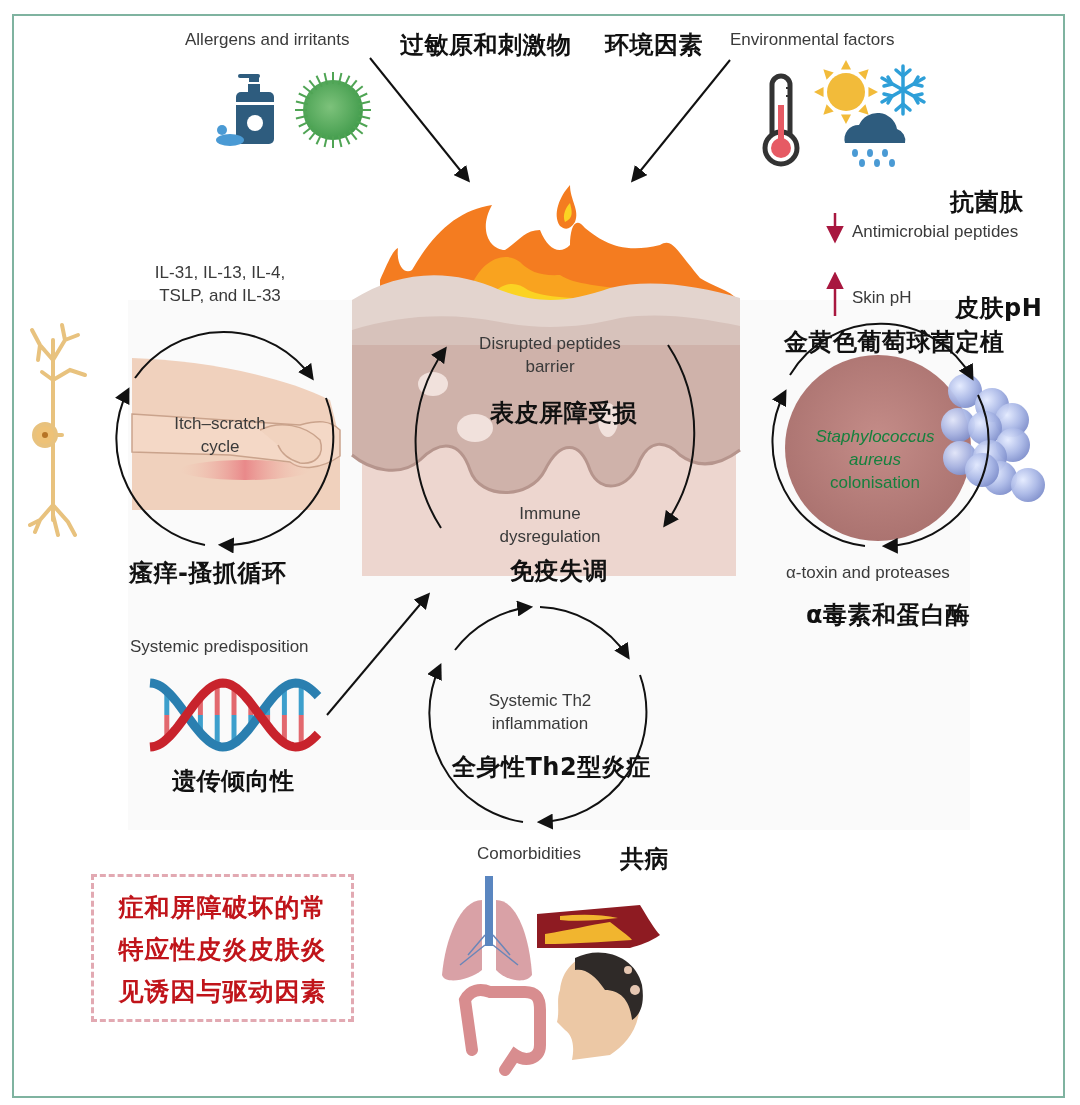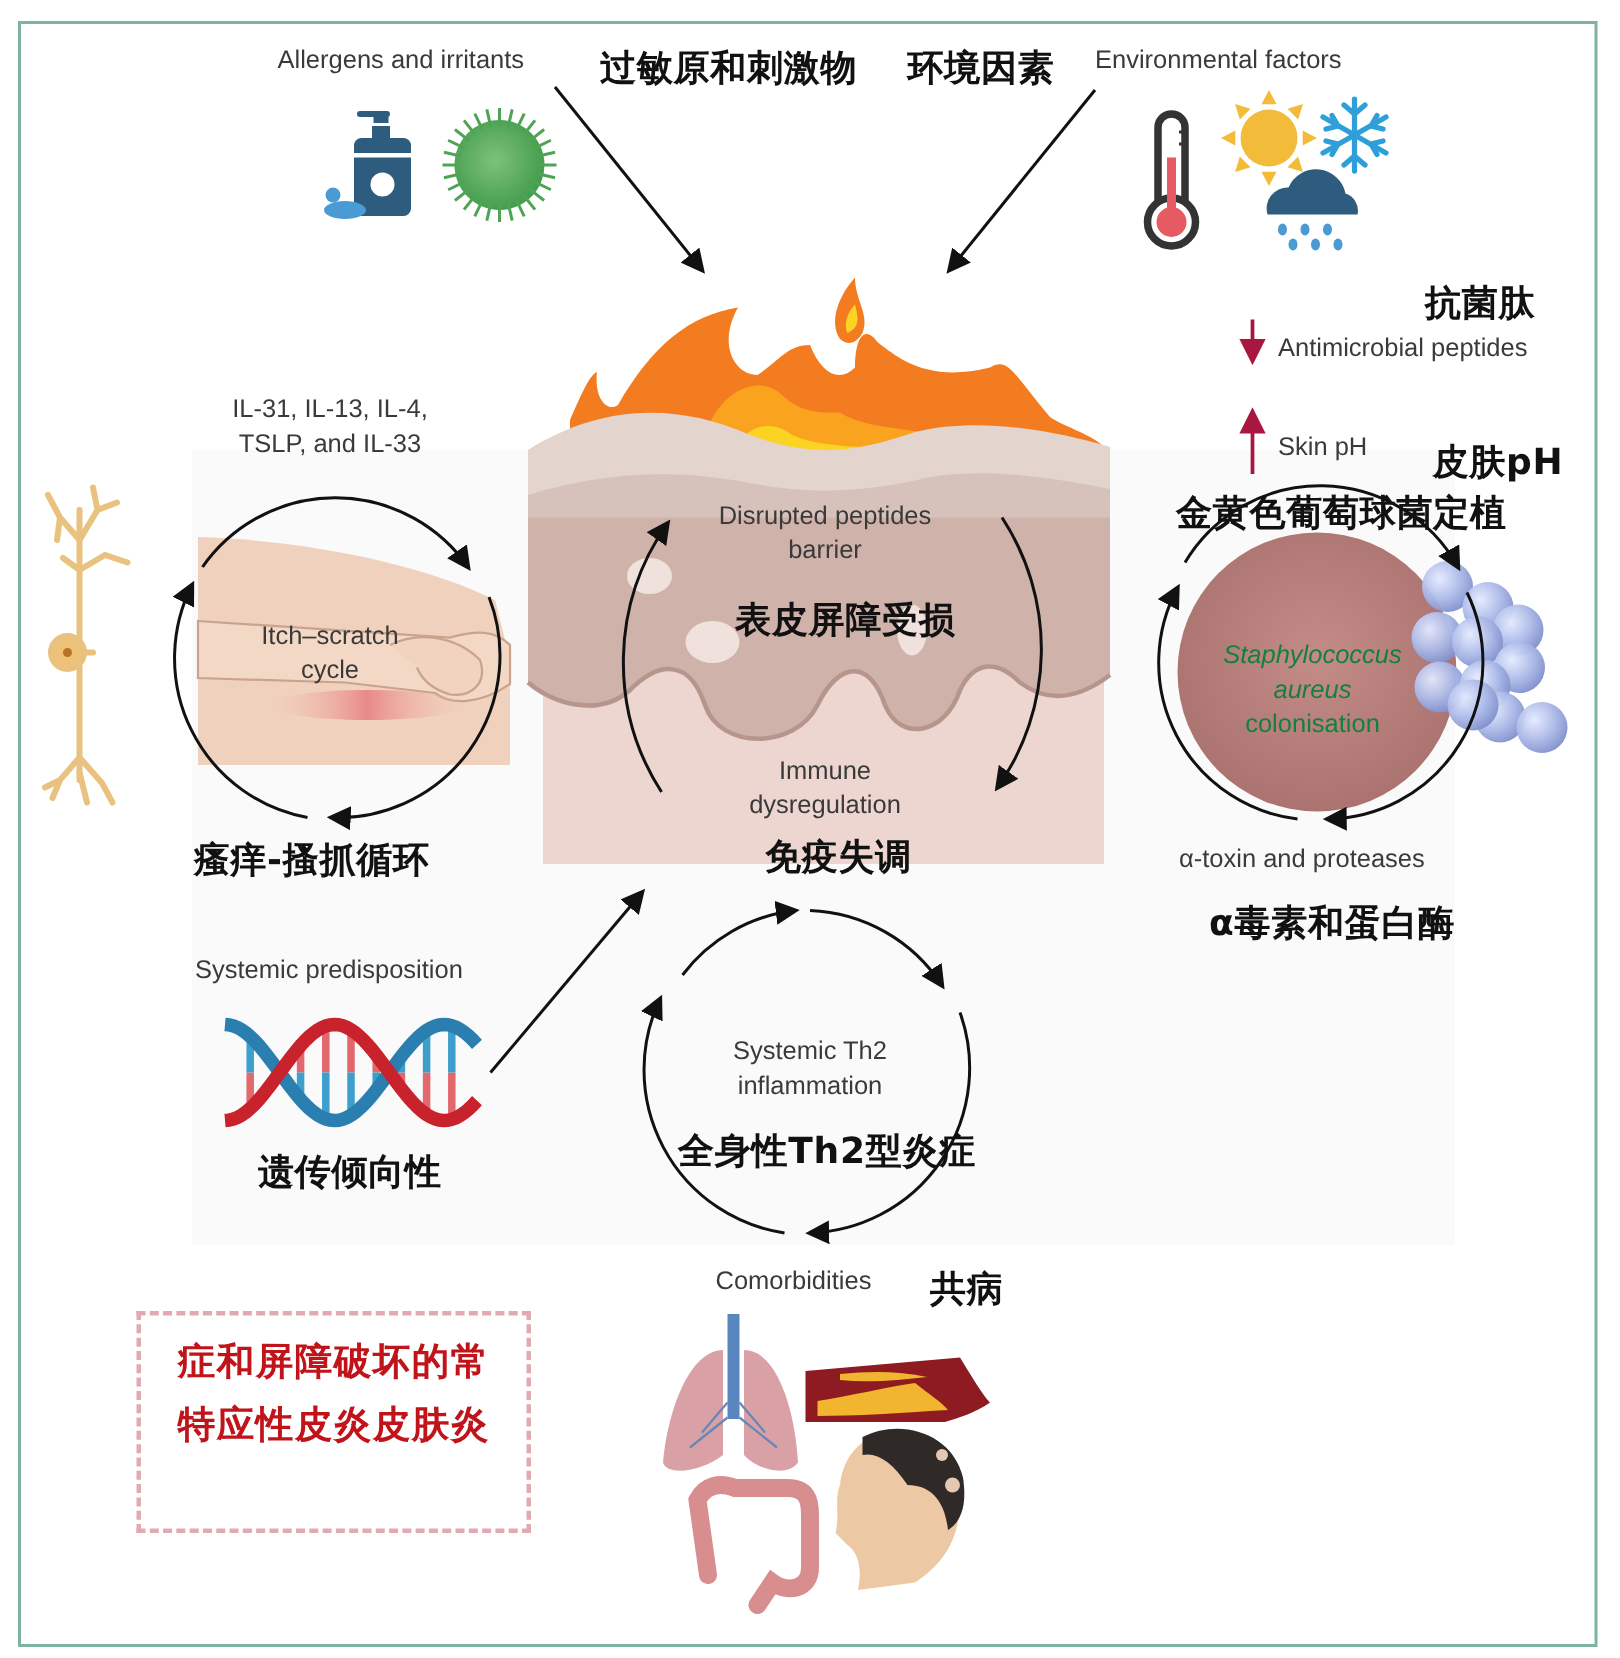--- a/index.html
+++ b/index.html
@@ -313,14 +313,15 @@
 </div>
 <div class="zh" style="left:452px;top:751px;">全身性Th2型炎症</div>
 
 <div class="t" style="left:477px;top:844px;">Comorbidities</div>
 <div class="zh" style="left:620px;top:843px;">共病</div>
 
 <div class="callout">
   <div class="callout-text">
     <div>症和屏障破坏的常</div>
     <div>特应性皮炎皮肤炎</div>
+    <div>见诱因与驱动因素</div>
   </div>
 </div>
 
 </body></html>

